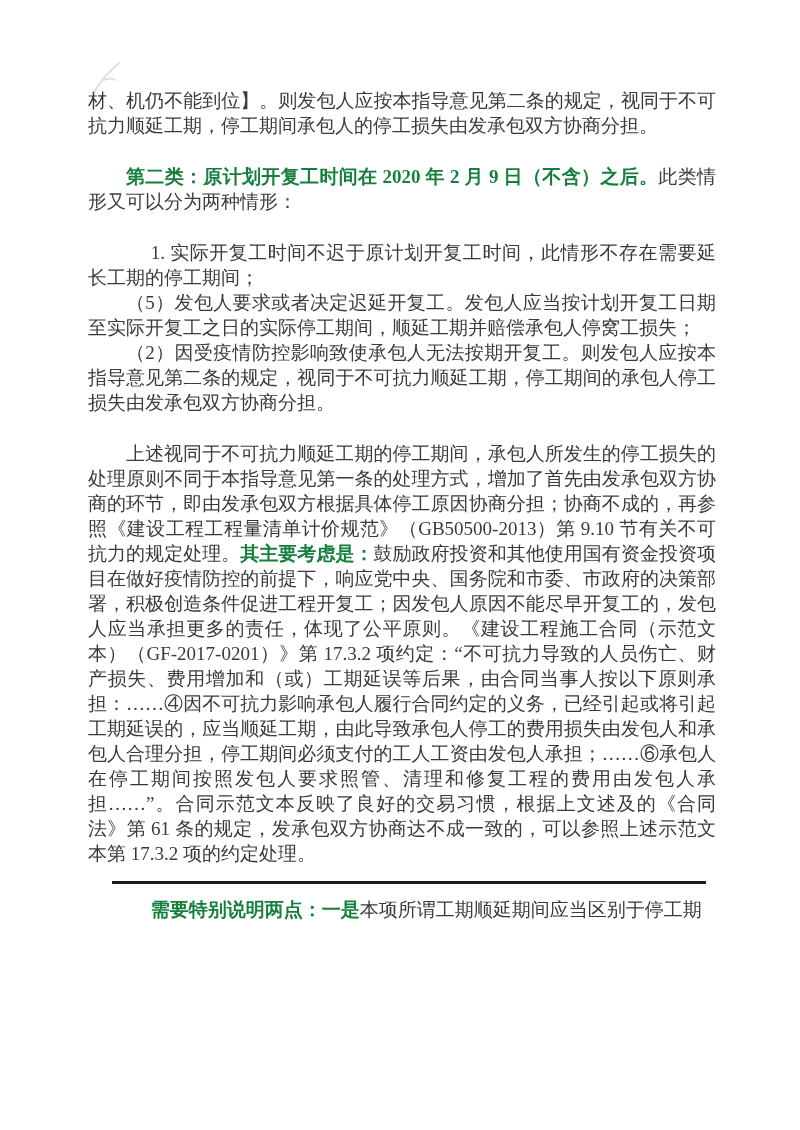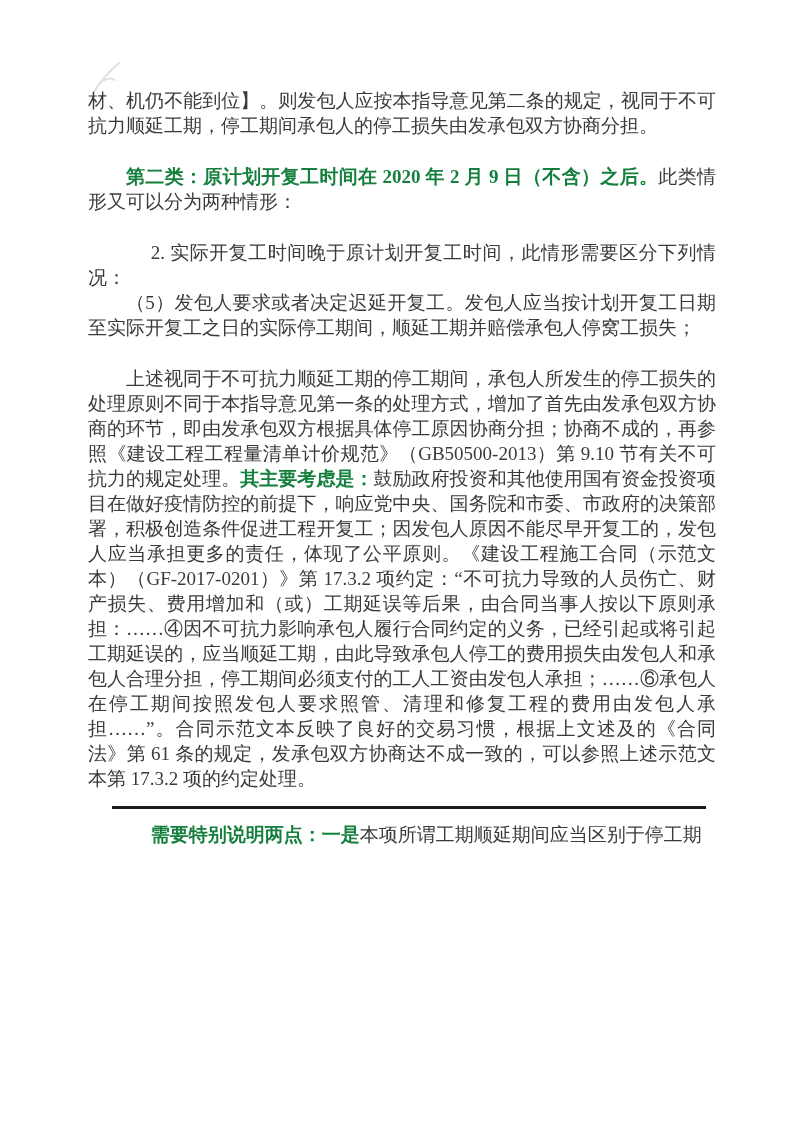--- a/index.html
+++ b/index.html
@@ -71,25 +71,26 @@
   <svg class="smudge" width="34" height="40" viewBox="0 0 34 40">
     <path d="M4,34 C10,24 18,14 29,5 M14,22 C18,20 22,20 25,22" stroke="#e0e0e0" stroke-width="2" fill="none" stroke-linecap="round"></path>
   </svg>
 
   <main class="text-block">
 
     <p class="para"><span>材、机仍不能到位】。则发包人应按本指导意见第二条的规定，视同于不可抗力顺延工期，停工期间承包人的停工损失由发承包双方协商分担。</span></p>
 
     <p class="para gap indent2"><span class="bold">第二类：原计划开复工时间在 2020 年 2 月 9 日（不含）之后。</span><span>此类情形又可以分为两种情形：</span></p>
 
+    <p class="para gap indent3"><span>1. 实际开复工时间不迟于原计划开复工时间，此情形不存在需要延长工期的停工期间；</span></p>
 
-    <p class="para gap indent3"><span>2. 实际开复工时间晚于原计划开复工时间，此情形需要区分下列情况：</span></p>
 
     <p class="para indent2"><span>（5）发包人要求或者决定迟延开复工。发包人应当按计划开复工日期至实际开复工之日的实际停工期间，顺延工期并赔偿承包人停窝工损失；</span></p>
 
+    <p class="para indent2"><span>（2）因受疫情防控影响致使承包人无法按期开复工。则发包人应按本指导意见第二条的规定，视同于不可抗力顺延工期，停工期间的承包人停工损失由发承包双方协商分担。</span></p>
 
     <p class="para gap indent2"><span>上述视同于不可抗力顺延工期的停工期间，承包人所发生的停工损失的处理原则不同于本指导意见第一条的处理方式，增加了首先由发承包双方协商的环节，即由发承包双方根据具体停工原因协商分担；协商不成的，再参照《建设工程工程量清单计价规范》（GB50500-2013）第 9.10 节有关不可抗力的规定处理。</span><span class="bold">其主要考虑是：</span><span>鼓励政府投资和其他使用国有资金投资项目在做好疫情防控的前提下，响应党中央、国务院和市委、市政府的决策部署，积极创造条件促进工程开复工；因发包人原因不能尽早开复工的，发包人应当承担更多的责任，体现了公平原则。《建设工程施工合同（示范文本）（GF-2017-0201）》第 17.3.2 项约定：“不可抗力导致的人员伤亡、财产损失、费用增加和（或）工期延误等后果，由合同当事人按以下原则承担：……④因不可抗力影响承包人履行合同约定的义务，已经引起或将引起工期延误的，应当顺延工期，由此导致承包人停工的费用损失由发包人和承包人合理分担，停工期间必须支付的工人工资由发包人承担；……⑥承包人在停工期间按照发包人要求照管、清理和修复工程的费用由发包人承担……”。合同示范文本反映了良好的交易习惯，根据上文述及的《合同法》第 61 条的规定，发承包双方协商达不成一致的，可以参照上述示范文本第 17.3.2 项的约定处理。</span></p>
 
     <div class="divider"></div>
 
     <p class="para indent3 note"><span class="bold">需要特别说明两点：一是</span><span>本项所谓工期顺延期间应当区别于停工期</span></p>
 
   </main>
 
 

